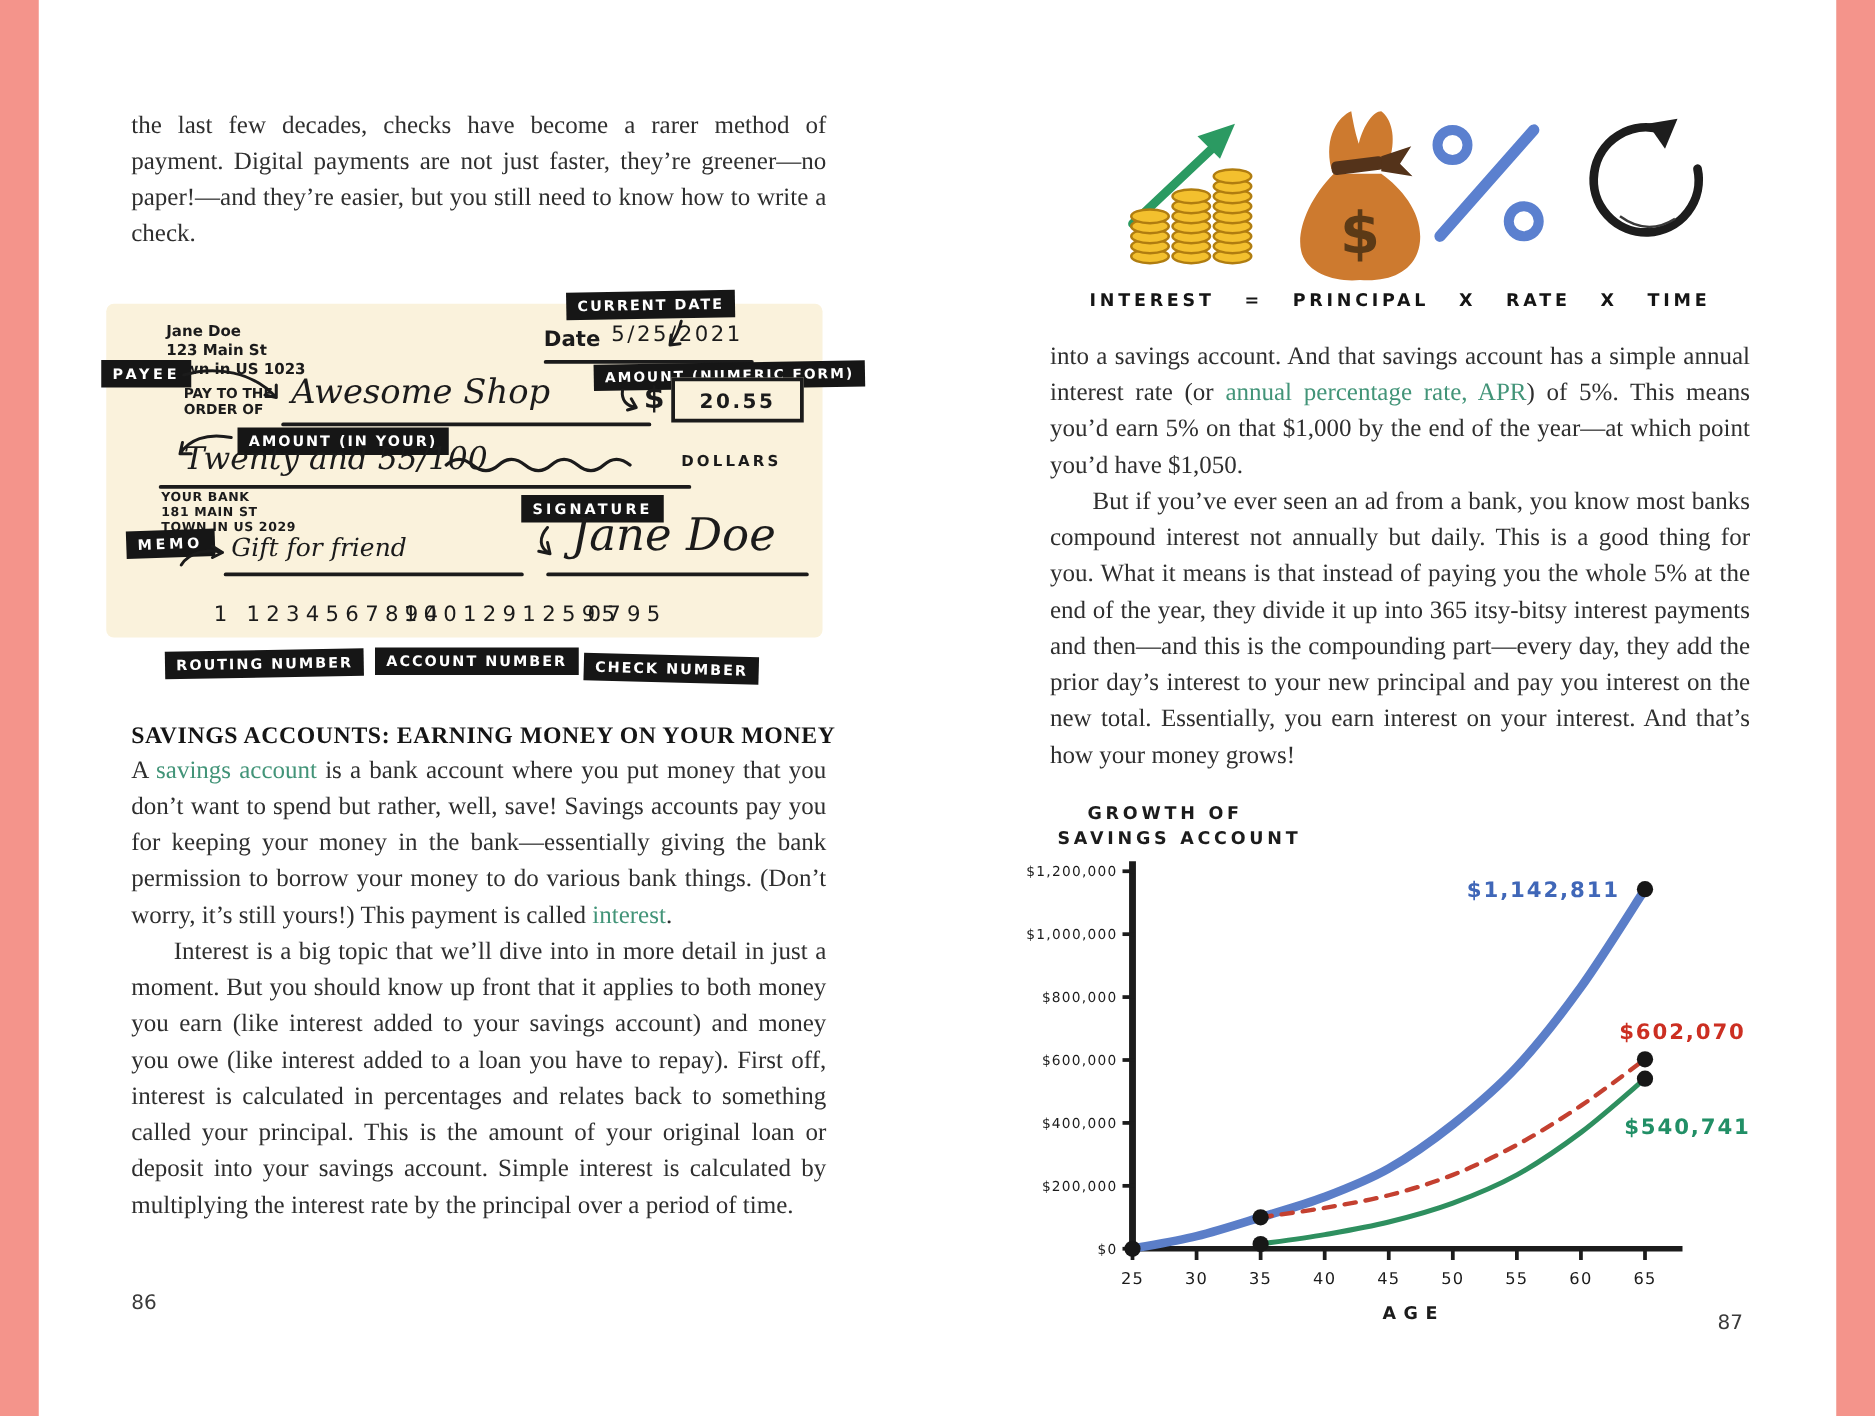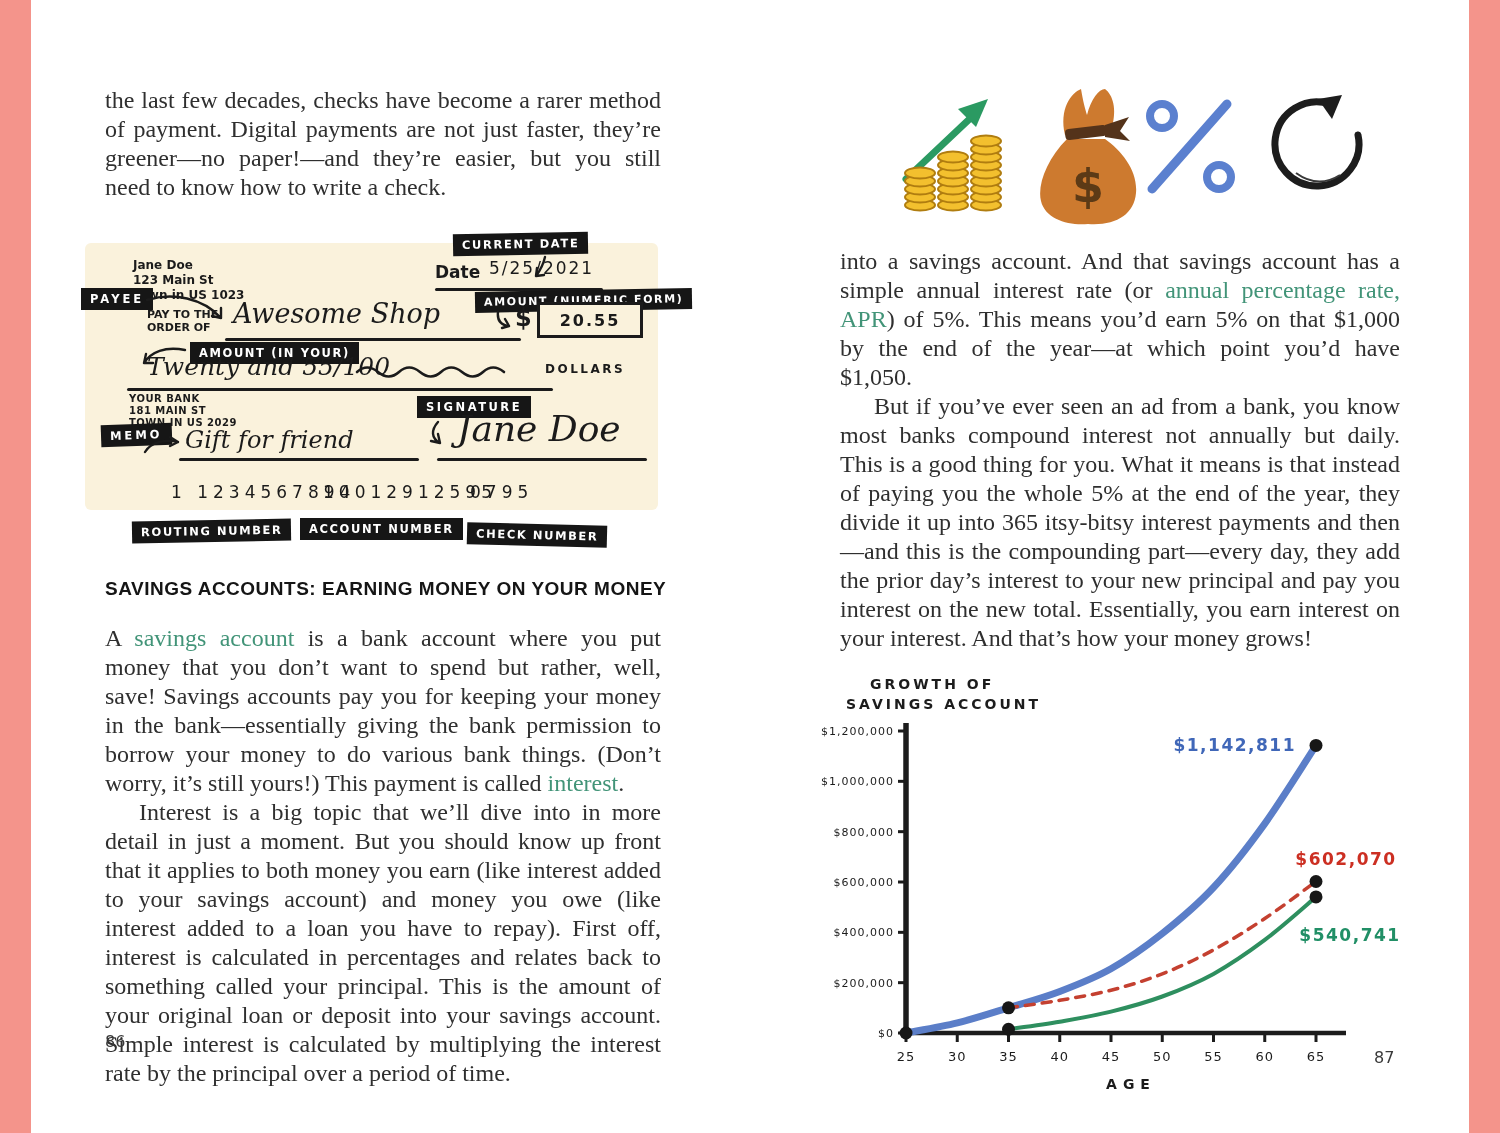--- a/index.html
+++ b/index.html
@@ -8,26 +8,26 @@
   html,body{margin:0;padding:0;background:#ffffff;}
   #canvas{position:relative;width:1500px;height:1133px;background:#ffffff;overflow:hidden;
           font-family:"Liberation Serif",serif;color:var(--body);}
   .pink-bar{position:absolute;top:0;bottom:0;width:31px;background:var(--pink);}
   .pink-left{left:0}.pink-right{right:0}
 
   .col{position:absolute;}
   #left-col{left:105px;top:86px;width:556px;}
   #right-col{left:840px;top:85px;width:560px;}
 
-  p.body{font-size:24px;line-height:29px;text-align:justify;margin:0;color:var(--body);}
+  p.body{font-size:20px;line-height:29px;text-align:justify;margin:0;color:var(--body);}
   p.indent{text-indent:34px;}
   .accent{color:var(--accent);margin-top:44px;}
 
-  .section-heading{font-family:Liberation Sans, sans-serif;font-weight:bold;font-size:19px;
-     letter-spacing:.5px;color:#151515;margin:28px 0 24px 0;white-space:nowrap;}
+  .section-heading{font-family:Liberation Serif, serif;font-weight:bold;font-size:19px;
+     letter-spacing:.5px;color:#151515;margin:28px 0 2px 0;white-space:nowrap;}
 
   
   #check-block{position:relative;width:580px;height:322px;margin:26px 0 0 -20px;
      font-family:"DejaVu Sans",sans-serif;color:#1b1b1b;}
   #check-paper{position:absolute;left:0;top:15px;width:573px;height:267px;background:var(--cream);
      border-radius:6px;}
   .chip{position:absolute;background:#161616;color:#fff;font-family:"DejaVu Sans",sans-serif;
      font-weight:bold;font-size:11.5px;letter-spacing:1.6px;padding:4px 9px;white-space:nowrap;}
   .handprint{font-family:"DejaVu Sans",sans-serif;line-height:15px;}
   .script{font-family:"DejaVu Serif",serif;font-style:italic;}
@@ -123,21 +123,21 @@
       <svg class="arr" style="left:344px;top:192px;" width="22" height="28">
         <path d="M9,2 C2,10 2,18 11,23 M11,23 l-9,-2 M11,23 l-2,-9"></path>
       </svg>
       <div class="script" style="position:absolute;left:372px;top:180px;font-size:36px;">Jane Doe</div>
       <div class="uline" style="left:352px;top:230px;width:210px;"></div>
 
       <div class="chip" style="left:16px;top:196px;letter-spacing:3px;transform:rotate(-2deg);">MEMO</div>
       <svg class="arr" style="left:58px;top:206px;" width="40" height="22">
         <path d="M2,18 C8,8 22,5 35,8 M35,8 l-8,4 M35,8 l-8,-5"></path>
       </svg>
-      <div class="script" style="position:absolute;left:100px;top:198px;font-size:24px;">Gift for friend</div>
+      <div class="script" style="position:absolute;left:100px;top:198px;font-size:20px;">Gift for friend</div>
       <div class="uline" style="left:94px;top:230px;width:240px;"></div>
 
       <div class="micr" style="left:86px;top:254px;">1 1234567894</div>
       <div class="micr" style="left:238px;top:254px;">10012912595</div>
       <div class="micr" style="left:385px;top:254px;">0795</div>
 
       <div class="chip" style="left:47px;top:292px;transform:rotate(-1deg);">ROUTING NUMBER</div>
       <div class="chip" style="left:215px;top:290px;">ACCOUNT NUMBER</div>
       <div class="chip" style="left:382px;top:296px;transform:rotate(1.5deg);">CHECK NUMBER</div>
     </div>
@@ -194,20 +194,21 @@
         <line x1="7" y1="92" x2="82" y2="7" stroke="#5b80cf" stroke-width="9" stroke-linecap="round"></line>
         <circle cx="74" cy="80" r="12" fill="none" stroke="#5b80cf" stroke-width="8"></circle>
       </g>
 
       <g transform="translate(430,8)">
         <path d="M60,11 A42,42 0 1 0 88,42" fill="none" stroke="#1d1d1d" stroke-width="7" stroke-linecap="round"></path>
         <polygon points="72,2 48,6 62,26" fill="#1d1d1d"></polygon>
         <path d="M26,80 Q48,96 70,82" fill="none" stroke="#3a3a3a" stroke-width="2"></path>
       </g>
     </svg>
+    <div id="equation-caption">INTEREST = PRINCIPAL X RATE X TIME</div>
 
     <p class="body" style="margin-top:22px;"><span>into a savings account. And that savings account has a simple annual interest rate (or </span><span class="accent">annual percentage rate, APR</span><span>) of 5%. This means you’d earn 5% on that $1,000 by the end of the year—at which point you’d have $1,050.</span></p>
     <p class="body indent">But if you’ve ever seen an ad from a bank, you know most banks compound interest not annually but daily. This is a good thing for you. What it means is that instead of paying you the whole 5% at the end of the year, they divide it up into 365 itsy-bitsy interest payments and then—and this is the compounding part—every day, they add the prior day’s interest to your new principal and pay you interest on the new total. Essentially, you earn interest on your interest. And that’s how your money grows!</p>
 
     <svg id="growth-chart" width="565" height="445" viewBox="0 0 565 445" style="margin-top:16px;overflow:visible;">
         <text x="30" y="20" class="c-title">GROWTH OF</text>
         <text x="6" y="40" class="c-title">SAVINGS ACCOUNT</text>
         <line x1="66" y1="369" x2="66" y2="54" class="axis" stroke-width="5.5"></line>
         <line x1="61" y1="364" x2="506" y2="364" class="axis" stroke-width="4.5"></line>
         <line x1="58" y1="62" x2="68" y2="62" class="axis" stroke-width="3"></line>

